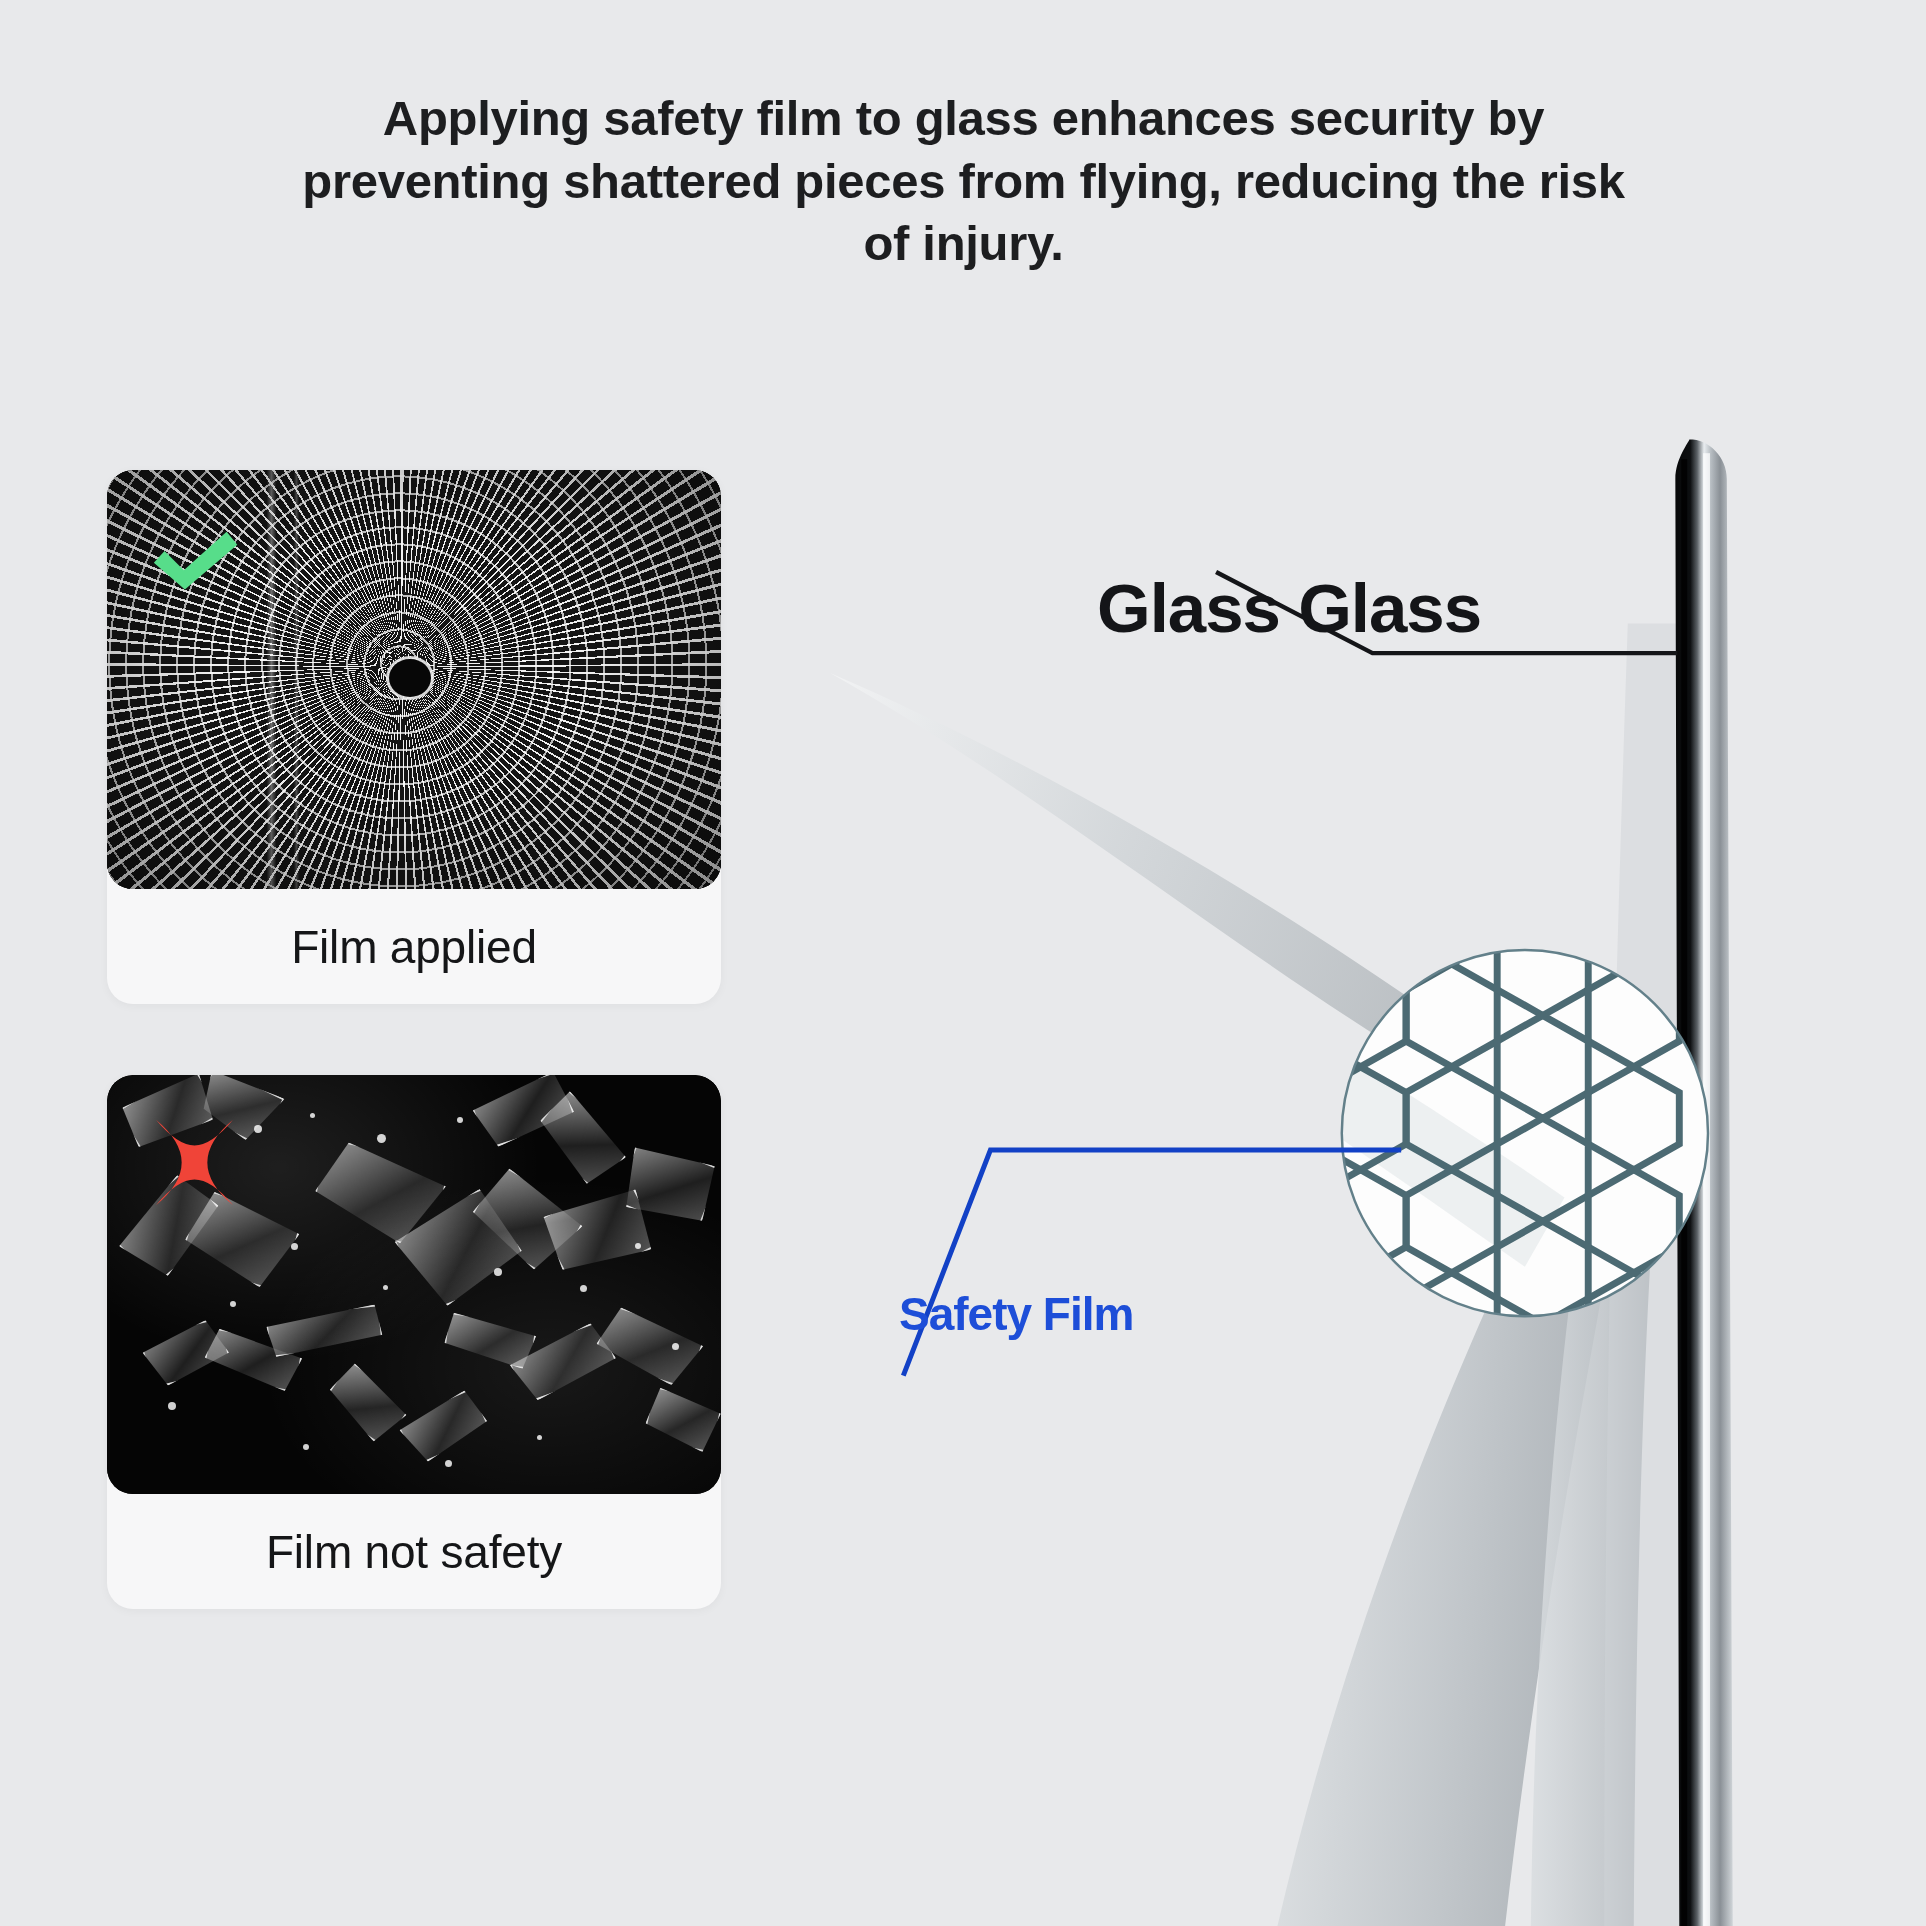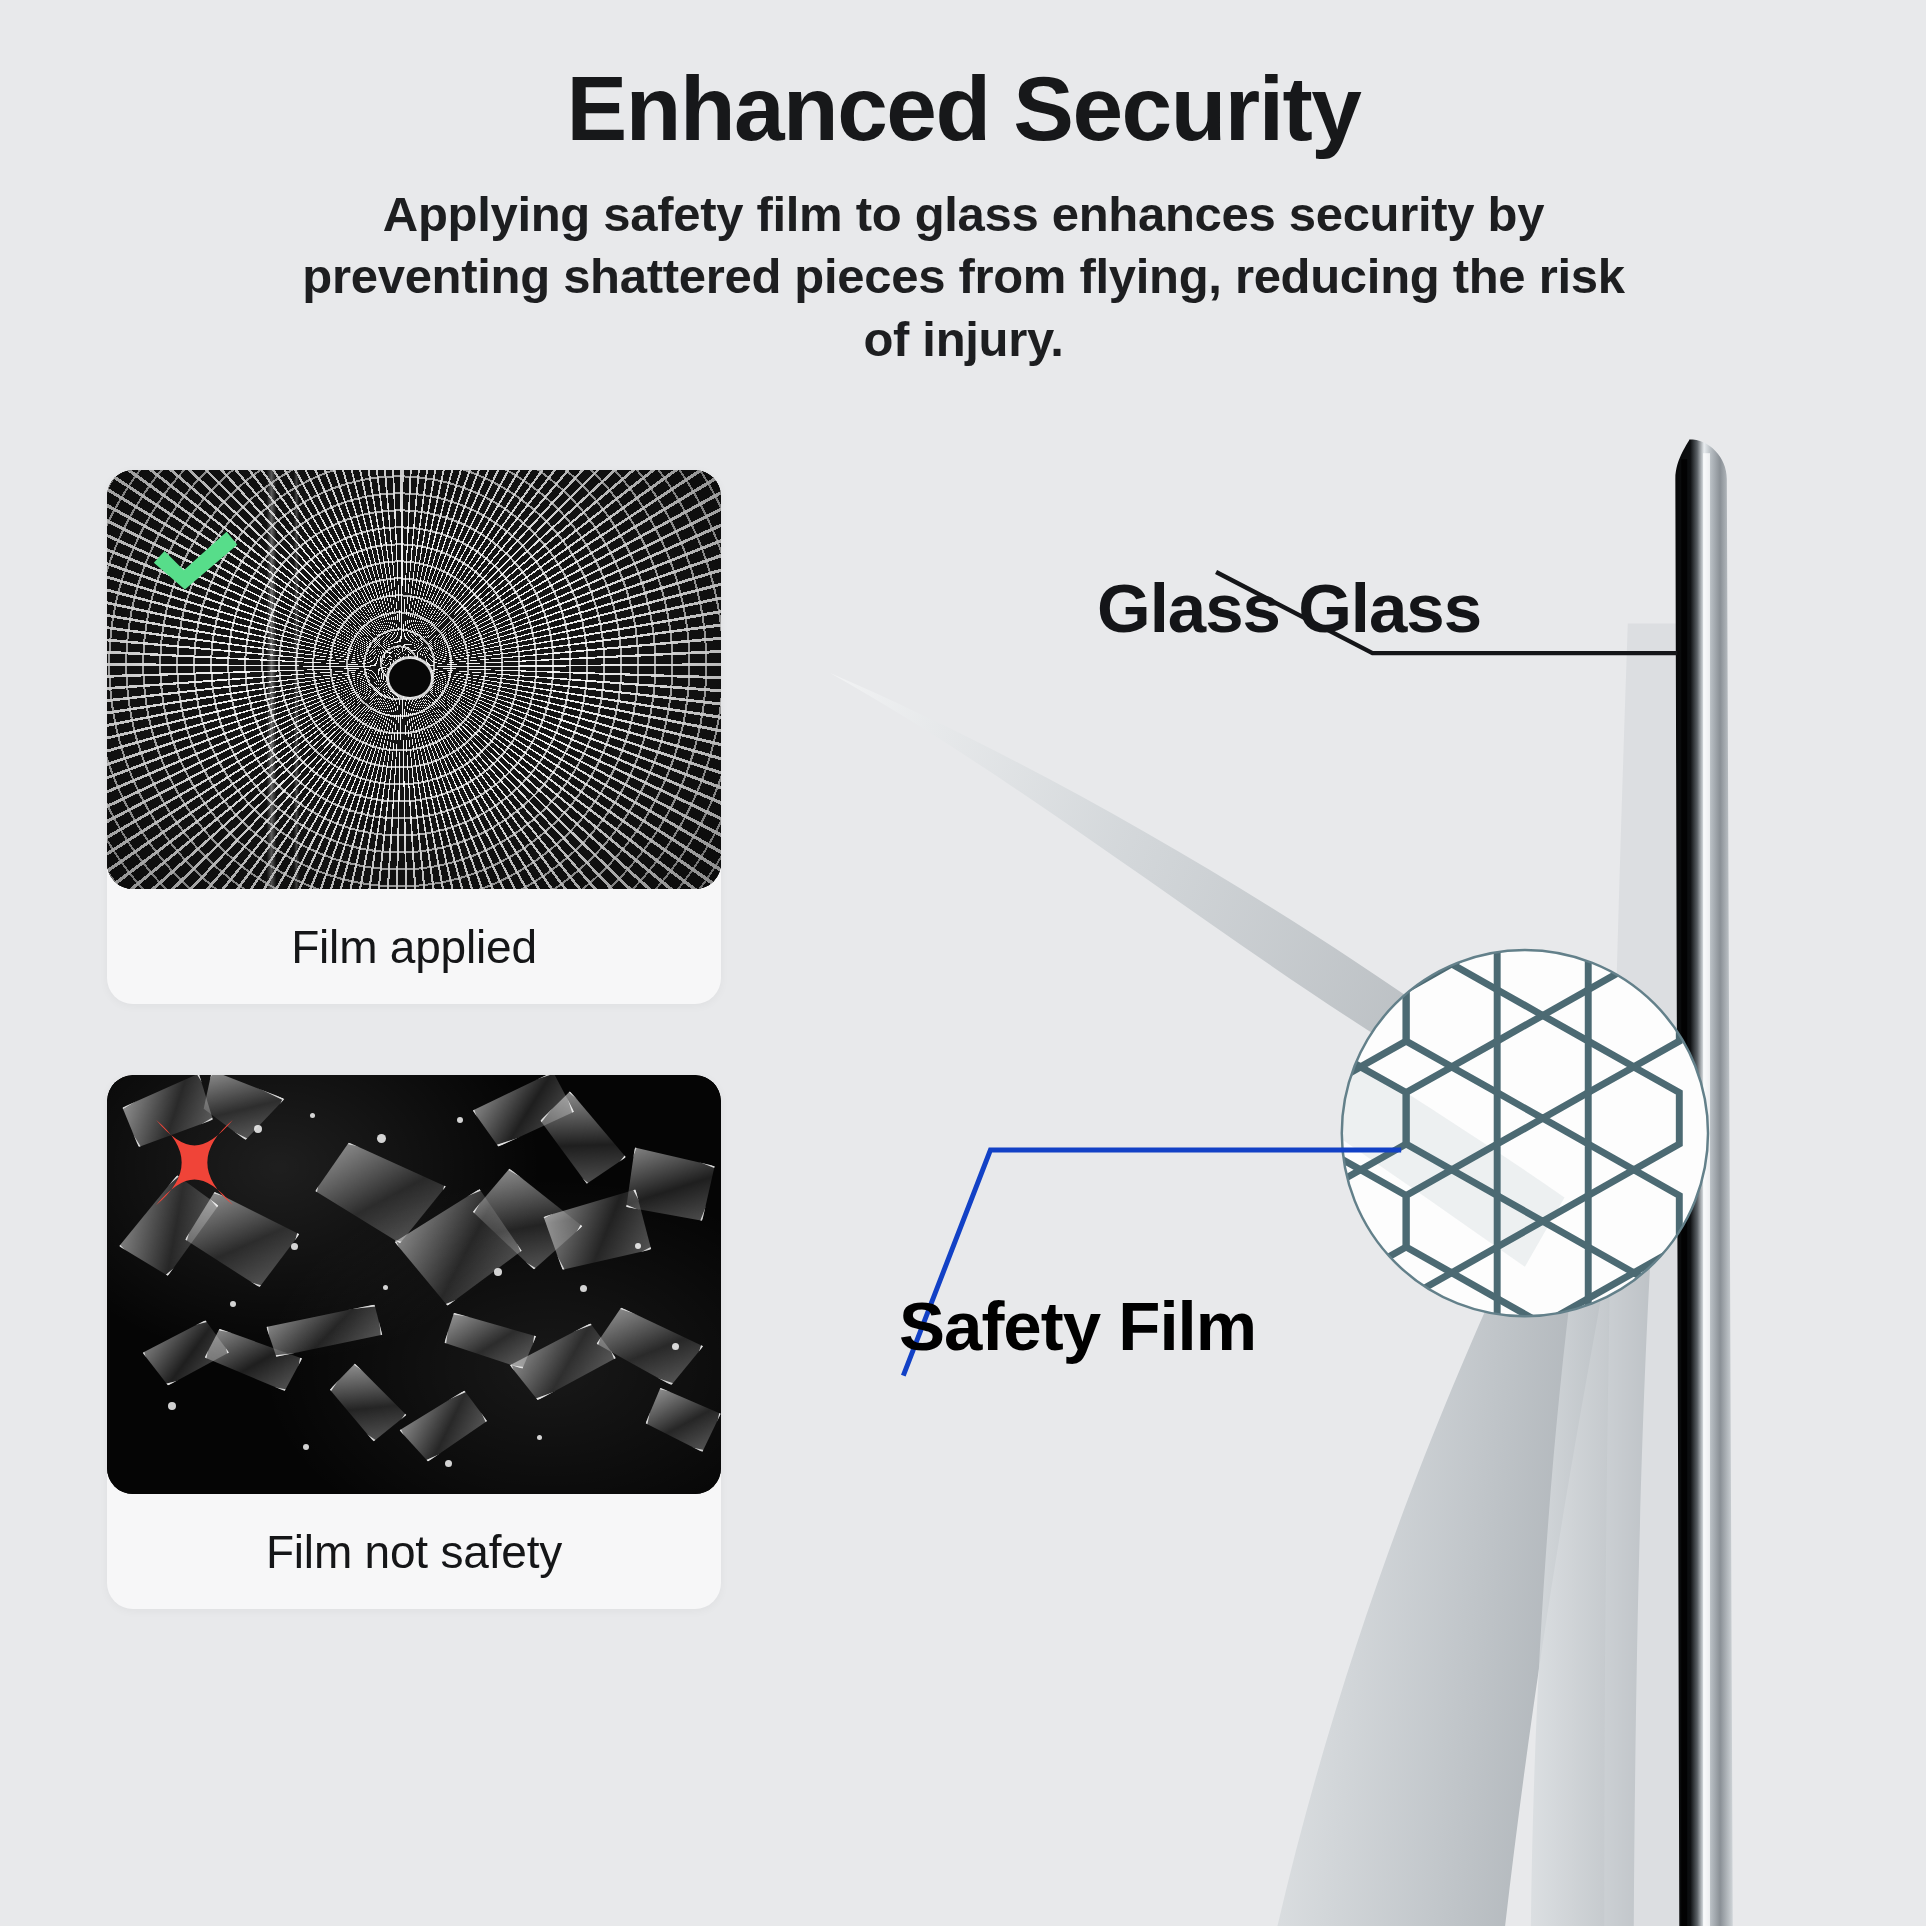--- a/index.html
+++ b/index.html
@@ -179,31 +179,30 @@
   }
   .lbl-glass {
     left: 1097px;
     top: 569px;
     font-size: 69px;
     color: #141518;
   }
   .lbl-film {
     left: 899px;
     top: 1287px;
-    font-size: 69px;
-    color: #000000;
+    font-size: 46px;
+    color: #1d4ed8;
   }
 </style>
 </head>
 <body>
 
 <div class="canvas">
 
   <div class="header">
-    <h1 class="title">Enhanced Security</h1>
     <p class="subtitle">Applying safety film to glass enhances security by preventing shattered pieces from flying, reducing the risk of injury.</p>
   </div>
 
   <div class="cards">
 
     <div class="card">
       <div class="card-photo">
         <div class="glass-web"></div>
         <div class="glass-web-bar" style="left:26%"></div>
         <div class="glass-web-bar" style="left:30.5%;width:5px;opacity:.5"></div>

